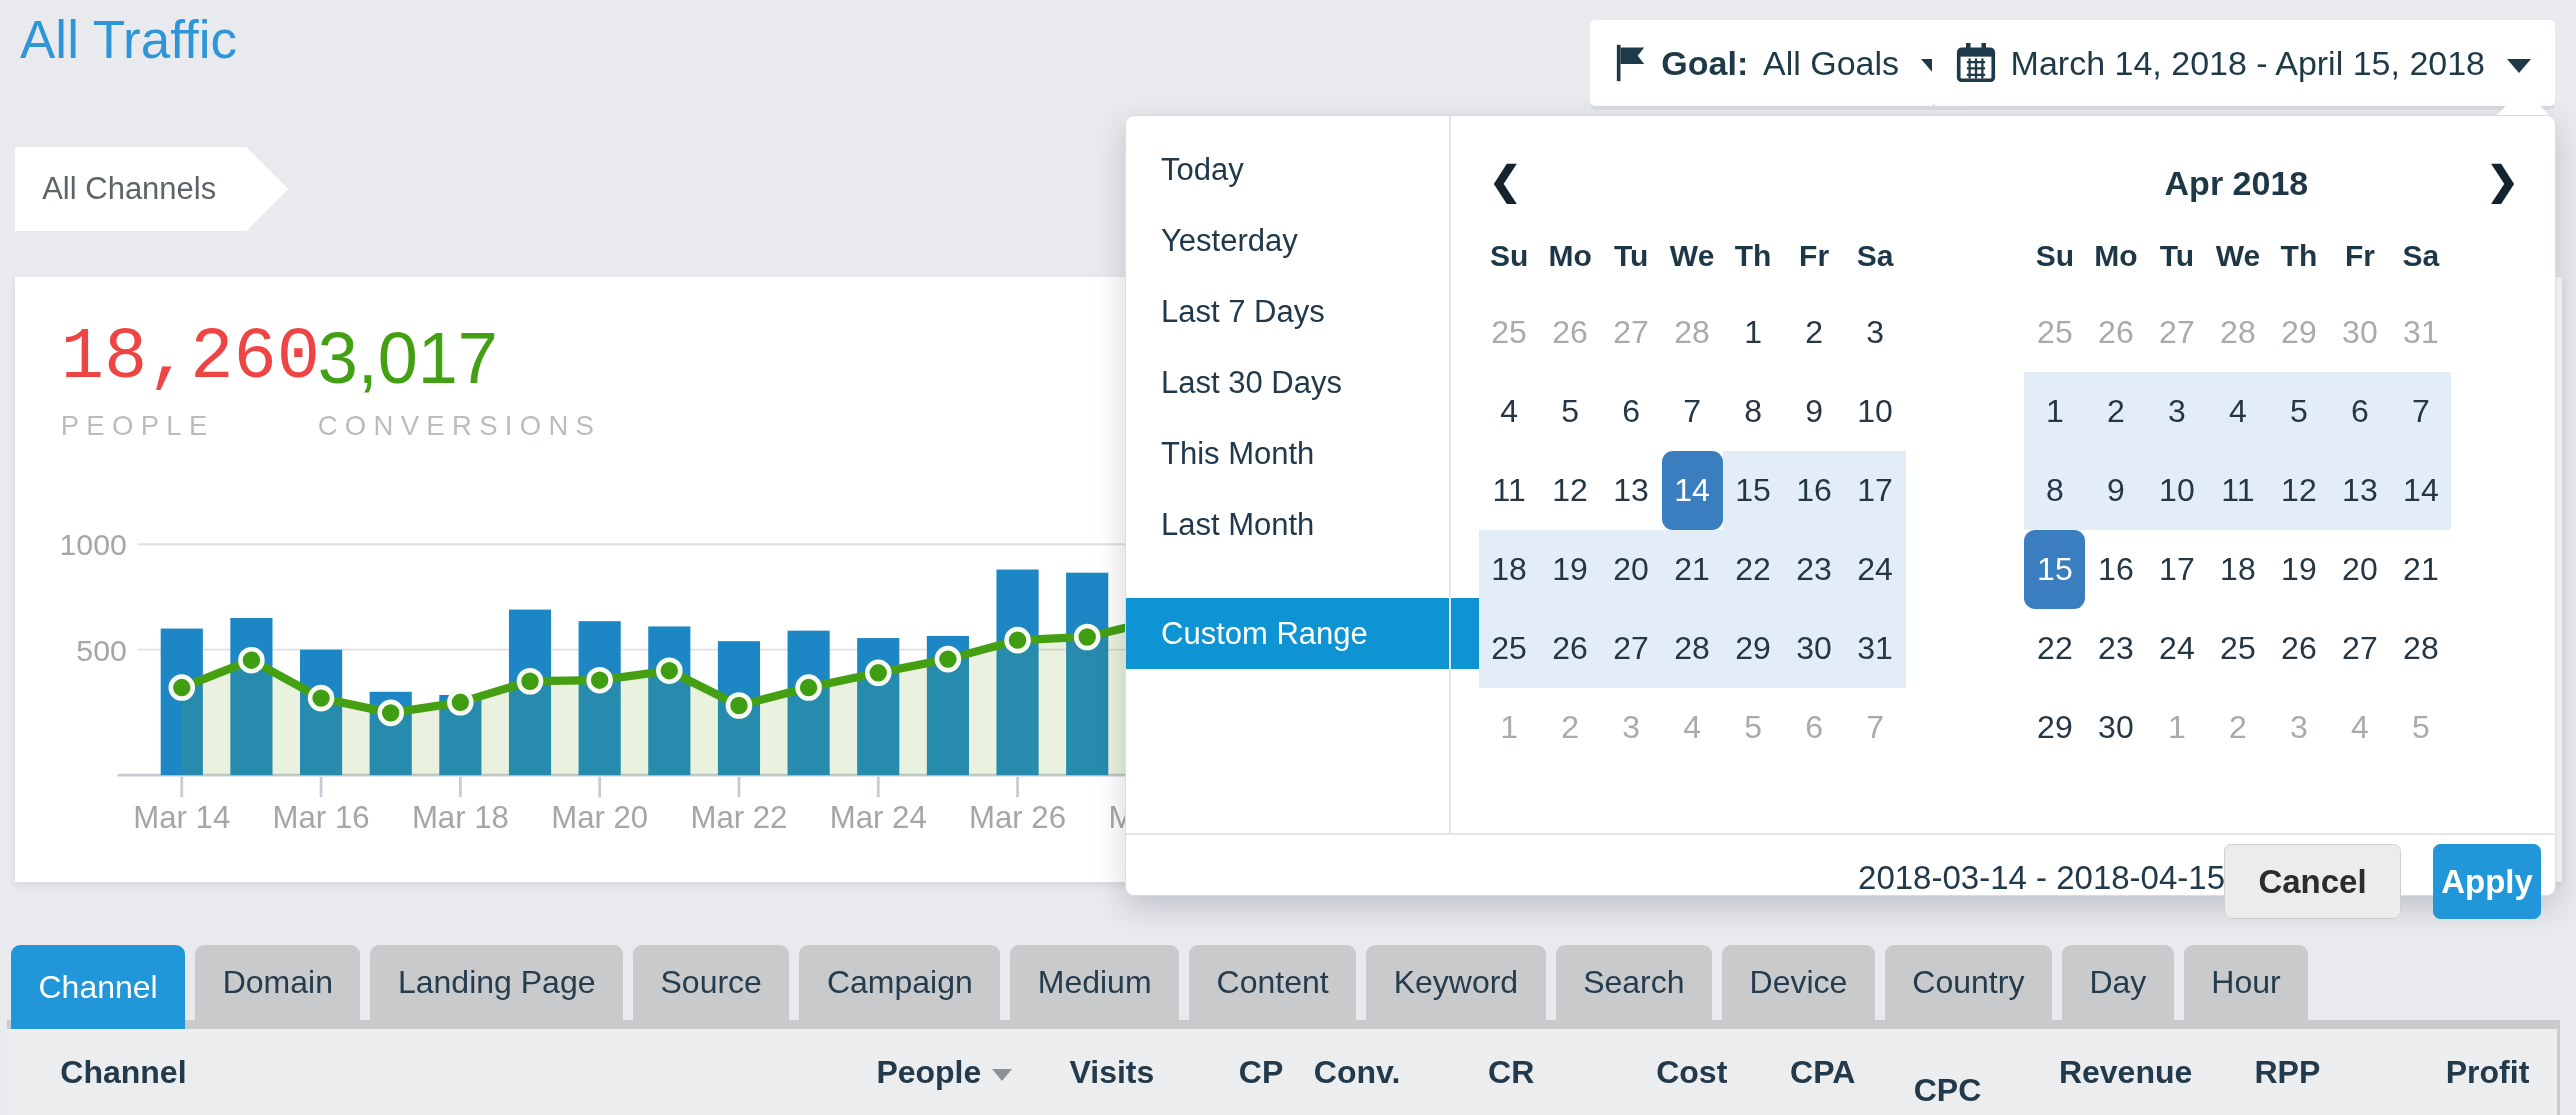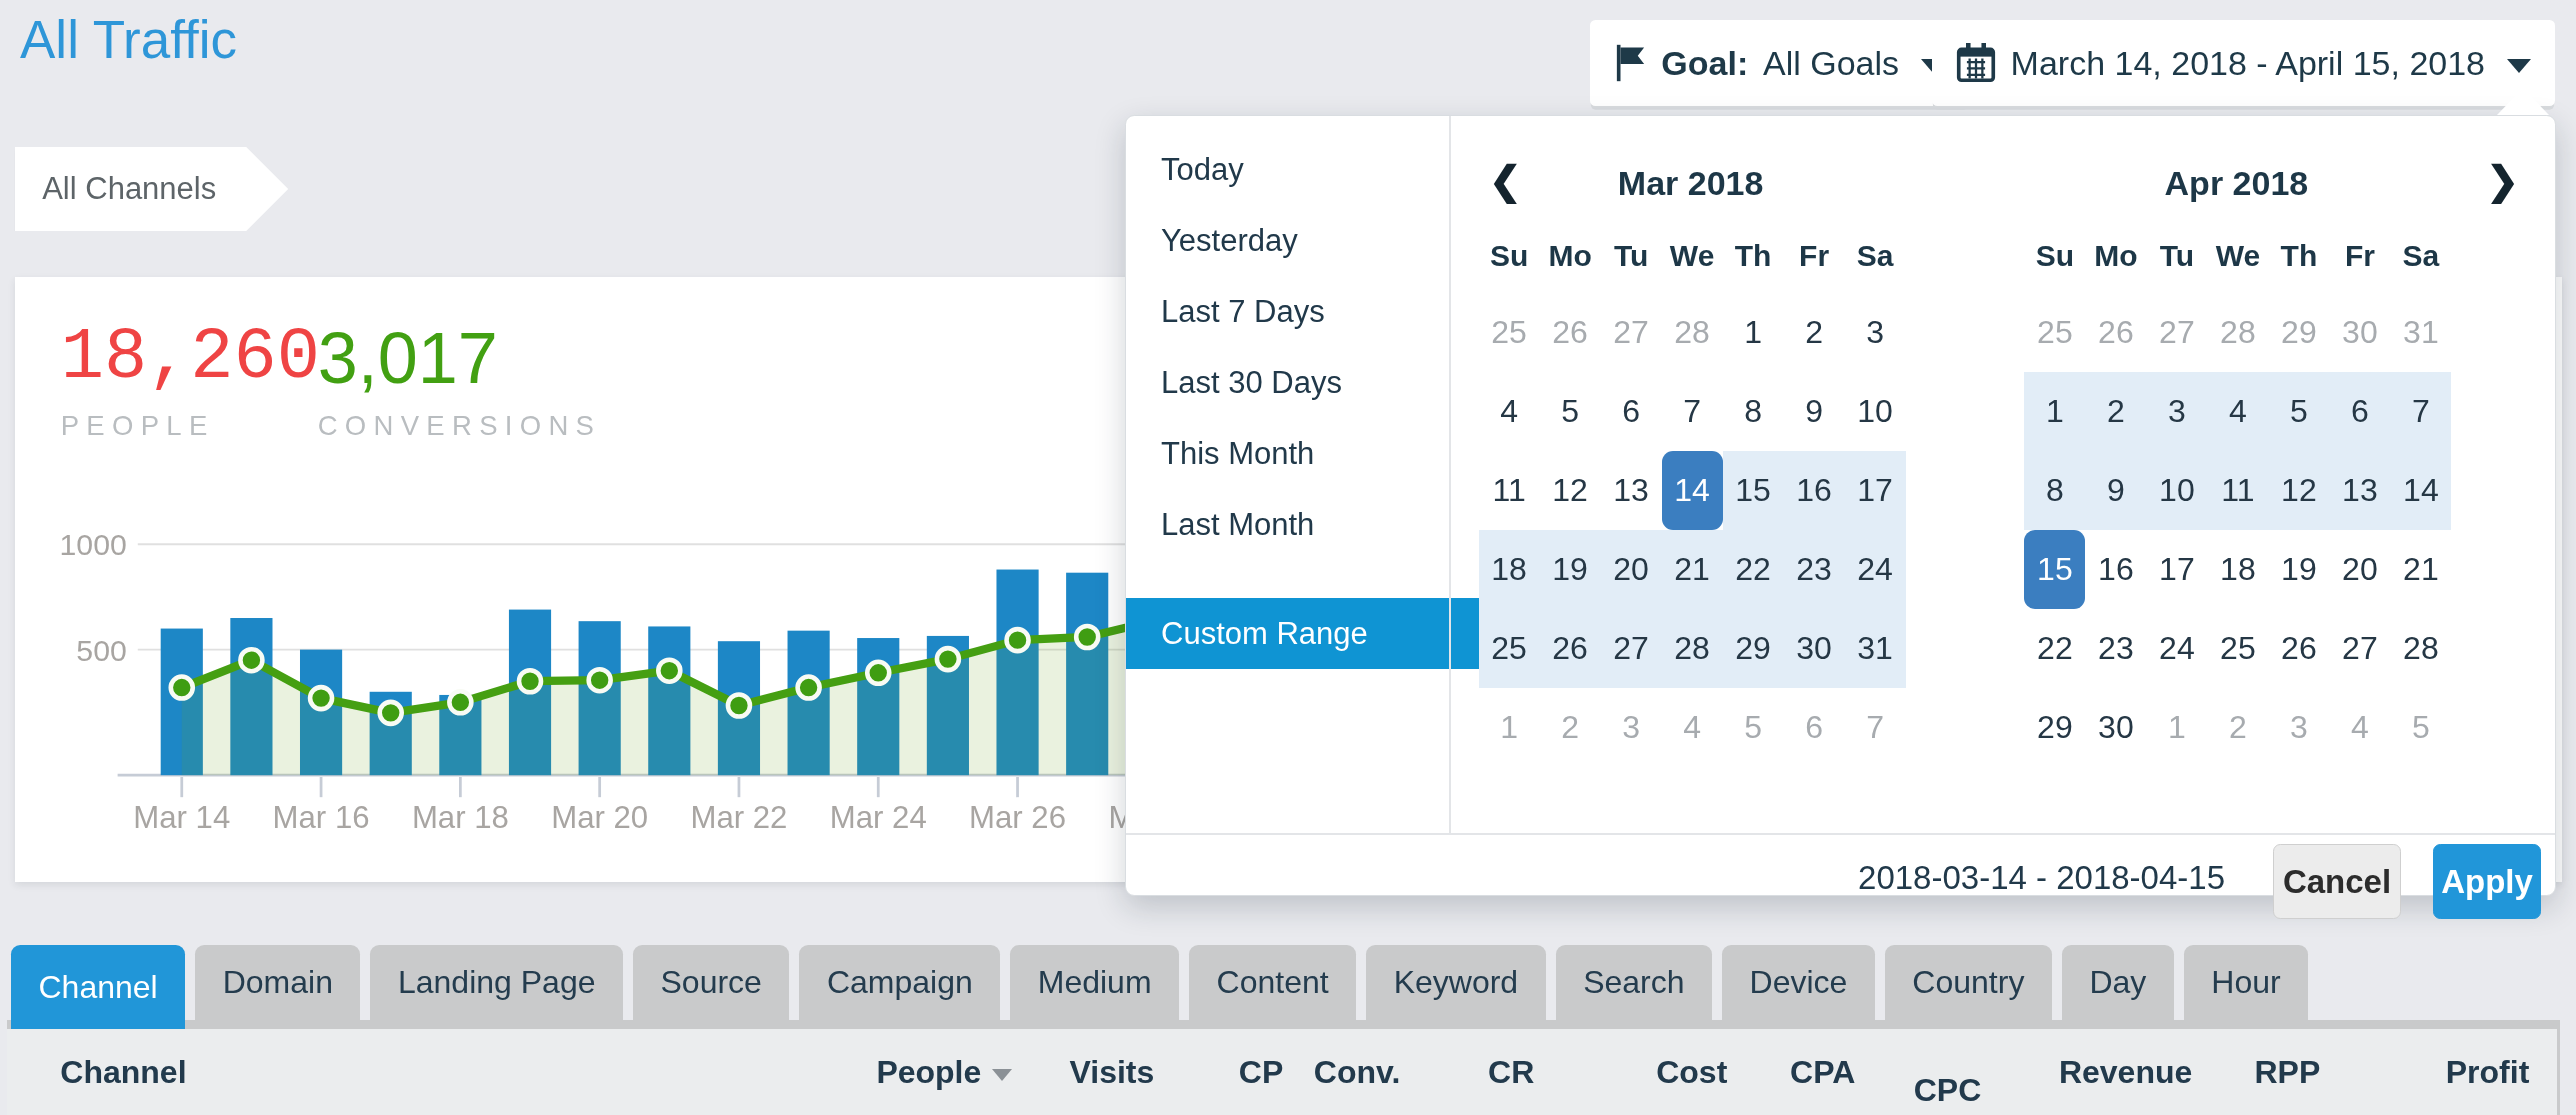--- a/index.html
+++ b/index.html
@@ -66,21 +66,21 @@
   .cal-dow span{width:61px;text-align:center;font-size:30px;font-weight:bold;color:#1d3747;}
   .cal-weeks{margin-top:20px;}
   .cal-week{display:flex;}
   .cal-cell{width:61px;height:79px;line-height:79px;text-align:center;font-size:32px;color:#253745;cursor:pointer;}
   .cal-cell.m{color:#a7abaf;}
   .cal-cell.r{background:#e2edf7;}
   .cal-cell.s{background:#3b7ec0;color:#fff;border-radius:11px;}
   .picker-footer{position:absolute;left:0;right:0;top:717px;height:64px;}
   .range-label{position:absolute;right:330px;top:26px;font-size:33px;color:#21394a;}
   .btn{position:absolute;top:11px;height:75px;border-radius:7.3px;font-family:"Liberation Sans",sans-serif;font-size:33px;font-weight:bold;cursor:pointer;}
-  .btn-cancel{right:154px;width:128px;background:#ececec;border:1.8px solid #cfcfcf;color:#2c2c2c;}
+  .btn-cancel{right:154px;width:177px;background:#ececec;border:1.8px solid #cfcfcf;color:#2c2c2c;}
   .btn-apply{right:14px;width:108px;background:#2196d9;border:1.8px solid #2196d9;color:#fff;}
   
   .tabs{position:absolute;left:11px;top:945px;display:flex;align-items:flex-start;gap:10px;z-index:3;}
   .tab{height:75px;padding:0 27.5px;background:#c9cacb;border-radius:9.2px 9.2px 0 0;display:flex;align-items:center;font-size:32px;color:#243c4e;cursor:pointer;}
   .tab.active{height:84px;background:#2196d8;color:#fff;}
   .tab-strip{position:absolute;left:7.3px;top:1020px;width:2553px;height:9.2px;background:#c9cacb;z-index:2;}
   .table-header{
     position:absolute;left:7.3px;top:1029px;width:2553px;height:86px;background:#ebedee;
     border-right:3.7px solid #c9cacb;box-sizing:border-box;display:flex;align-items:center;
     font-size:32px;font-weight:bold;color:#223a4c;z-index:2;
@@ -193,21 +193,20 @@
       <div class="preset-item">Last 7 Days</div>
       <div class="preset-item">Last 30 Days</div>
       <div class="preset-item">This Month</div>
       <div class="preset-item">Last Month</div>
       <div class="preset-item selected">Custom Range</div>
     </div>
   <div class="v-divider"></div>
   <div class="cal cal-mar">
       <div class="cal-head">
         <span class="cal-chevron prev">❮</span>
-        <div class="cal-title">Mar 2018</div>
       </div>
       <div class="cal-dow">
         <span>Su</span>
         <span>Mo</span>
         <span>Tu</span>
         <span>We</span>
         <span>Th</span>
         <span>Fr</span>
         <span>Sa</span>
       </div>

